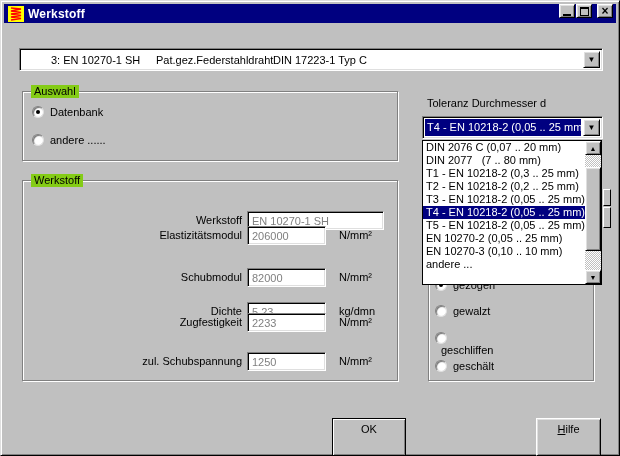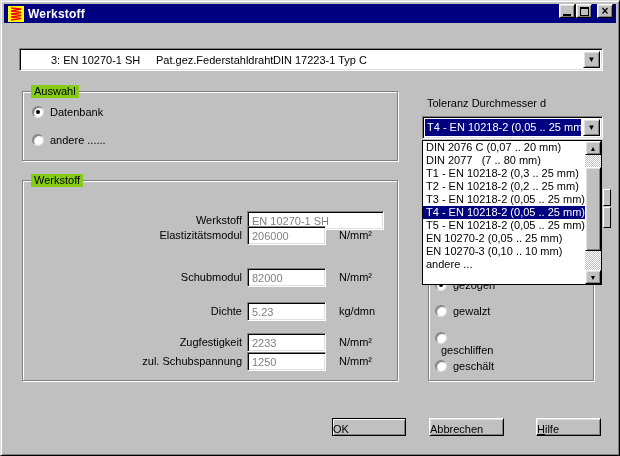--- a/index.html
+++ b/index.html
@@ -128,21 +128,21 @@
   .sb-up { top: 0; } .sb-down { bottom: 0; }
   .sb-thumb { position: absolute; left: 0; top: 26px; width: 16px; height: 84px; }
 
   .fragment {
     position: absolute; background: #c0c0c0;
     border: 1px solid; border-color: #fff #000 #000 #fff;
   }
 
   
   .btn {
-    position: absolute; height: 18px; line-height: 21px;
+    position: absolute; height: 38px; text-align: center; line-height: 21px;
   }
   .btn-default {
     border: 1px solid #000; background: #c0c0c0;
     box-shadow: inset 1px 1px 0 #fff, inset -1px -1px 0 #808080;
   }
   .accel { text-decoration: underline; }
 </style>
 </head>
 <body>
 
@@ -201,21 +201,21 @@
     <div class="form-row" style="top:87px;">
       <span class="form-label">Schubmodul</span>
       <div class="form-field sunken"><span>82000</span></div>
       <span class="form-unit">N/mm²</span>
     </div>
     <div class="form-row" style="top:121px;">
       <span class="form-label">Dichte</span>
       <div class="form-field sunken"><span>5.23</span></div>
       <span class="form-unit">kg/dmn</span>
     </div>
-    <div class="form-row" style="top:152px;">
+    <div class="form-row" style="top:132px;">
       <span class="form-label">Zugfestigkeit</span>
       <div class="form-field sunken"><span>2233</span></div>
       <span class="form-unit">N/mm²</span>
     </div>
     <div class="form-row" style="top:171px;">
       <span class="form-label">zul. Schubspannung</span>
       <div class="form-field sunken"><span>1250</span></div>
       <span class="form-unit">N/mm²</span>
     </div>
   </div>
@@ -268,20 +268,17 @@
       <div class="sb-thumb raised"></div>
       <div class="sb-btn sb-down raised">
         <span>▼</span>
       </div>
     </div>
   </div>
 
   <div class="btn btn-default" style="left:331px; top:417px; width:74px;">
     <span>OK</span>
   </div>
-  <div class="btn raised" style="left:428px; top:417px; width:75px;">
-    <span>Abbrechen</span>
-  </div>
   <div class="btn raised" style="left:535px; top:417px; width:65px;">
     <span class="accel">H</span><span>ilfe</span>
   </div>
 
 </div>
 
 </body></html>

